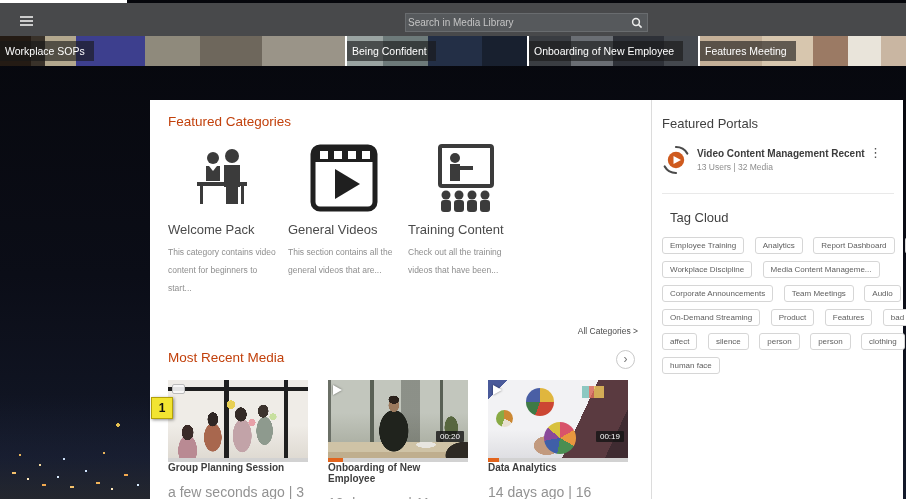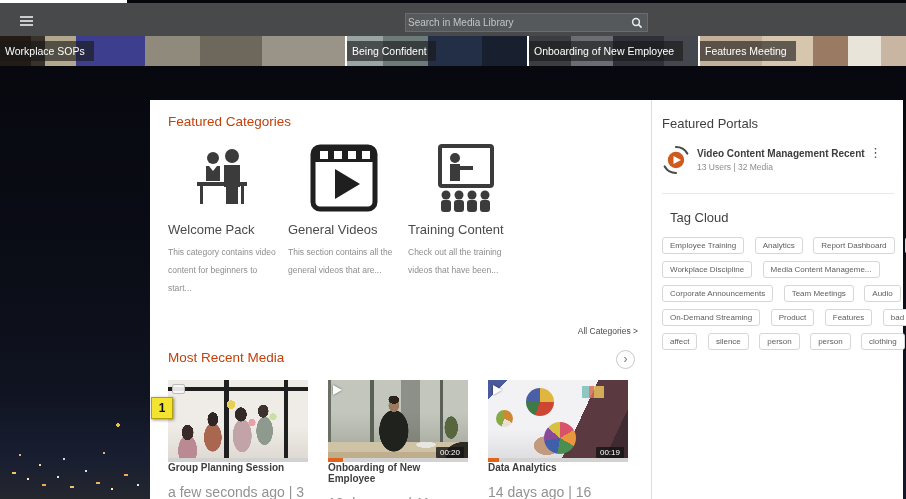--- a/index.html
+++ b/index.html
@@ -112,21 +112,21 @@
            background:conic-gradient(#d8536a 0 60deg,#e8973f 60deg 120deg,#4a8e52 120deg 190deg,#3f5fa8 190deg 260deg,#8a4a9a 260deg 310deg,#d8c13e 310deg); }
   .pie-3 { left:8px; top:30px; width:17px; height:17px;
            background:conic-gradient(#cc8833 0 120deg,#e8e0d0 120deg 200deg,#88aa44 200deg); }
   .mini-grid { position:absolute; left:94px; top:6px; width:22px; height:12px;
                background:linear-gradient(90deg,#7ac0b8 0 30%,#d86a5a 30% 55%,#e8c05a 55%); opacity:.85; }
   .play-tri { position:absolute; left:5px; top:5px; width:0; height:0;
               border-left:9px solid #fff; border-top:5.5px solid transparent; border-bottom:5.5px solid transparent;
               filter:drop-shadow(0 0 1px rgba(0,0,0,.5)); }
   .img-chip { position:absolute; left:4px; top:4px; width:13px; height:10px; background:rgba(248,248,248,.9);
               border:1px solid #bbb; border-radius:2px; }
-  .duration { position:absolute; right:4px; bottom:4px; background:rgba(20,20,20,.8); color:#fff;
+  .duration { position:absolute; right:4px; bottom:20px; background:rgba(20,20,20,.8); color:#fff;
               font-size:8px; padding:1px 4px; border-radius:1px;text-align:right; }
   .track { position:absolute; left:0; bottom:0; width:100%; height:4px; background:#d2d2d2; }
   .progress { position:absolute; left:0; bottom:0; height:4px; background:#e2641c; }
   .card-title { font-size:10px; font-weight:bold; color:#3e3e3e; }
   .card-meta { margin-top:11px; font-size:14px; color:#929292; }
 
   .badge-1 { position:absolute; left:1px; top:297px; width:22px; height:22px; background:#f2e431;
              border:1px solid #b3a109; color:#111; font-size:12px; font-weight:bold;
              display:flex; align-items:center; justify-content:center; box-shadow:1px 1px 3px rgba(0,0,0,.45); }
 
@@ -324,14 +324,17 @@
       <span class="tag">bad thing</span>
     </div>
     <div class="tag-row">
       <span class="tag">affect</span>
       <span class="tag">silence</span>
       <span class="tag">person</span>
       <span class="tag">person</span>
       <span class="tag">clothing</span>
       
     </div>
+    <div class="tag-row">
+      <span class="tag">human face</span>
+    </div>
   </div>
 </div>
 
 </body></html>

